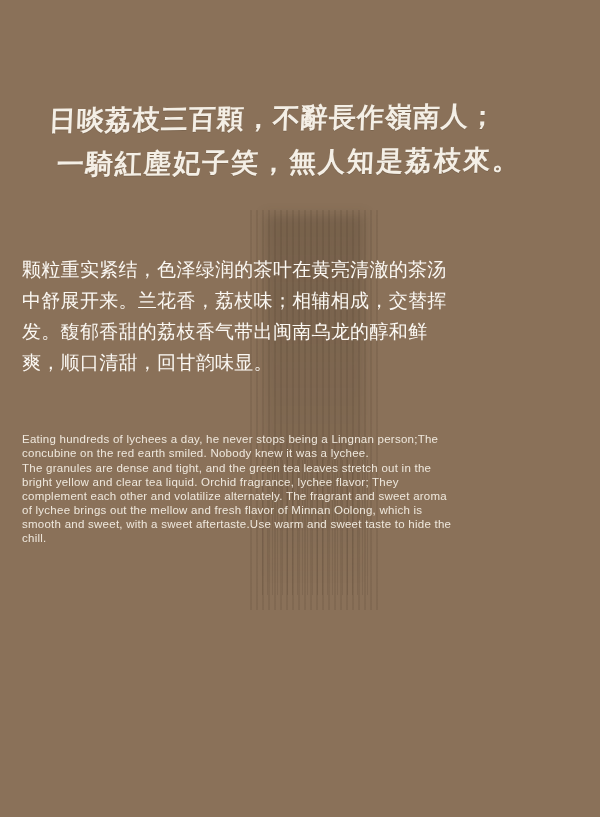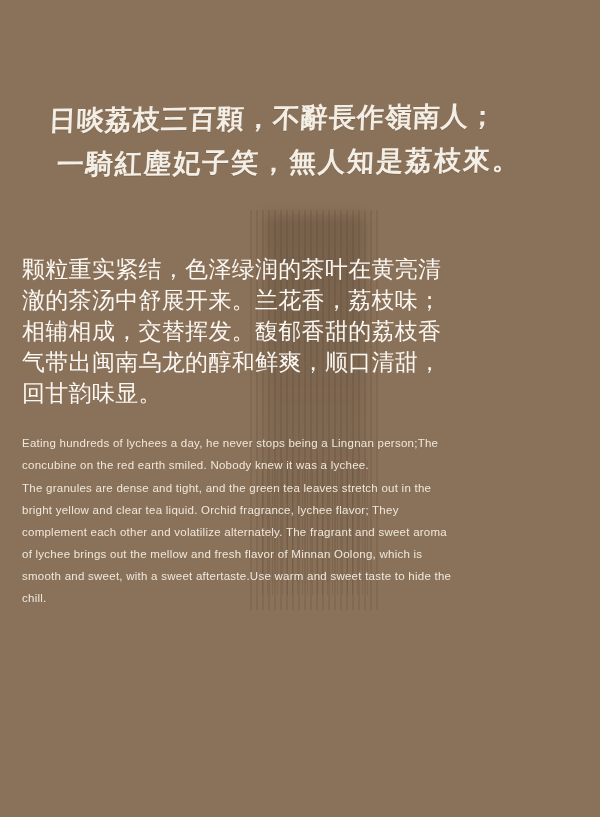--- a/index.html
+++ b/index.html
@@ -87,37 +87,37 @@
     letter-spacing: 2px;
   }
 
   .body-cn {
     position: absolute;
     left: 22px;
     top: 254px;
     width: 430px;
     color: #fbf8f3;
     font-family: "DejaVu Sans", sans-serif;
-    font-size: 23px;
+    font-size: 19px;
     line-height: 31px;
     letter-spacing: 0.3px;
   }
   .body-cn p {
     margin: 0;
   }
 
   .body-en {
     position: absolute;
     left: 22px;
     top: 432px;
     width: 430px;
     color: #efe8dd;
     font-family: "Liberation Sans", sans-serif;
     font-size: 11.5px;
-    line-height: 22px;
+    line-height: 14px;
     letter-spacing: 0.25px;
   }
   .body-en p {
     margin: 0 0 1px 0;
   }
 </style>
 </head>
 <body>
 
 <div class="page">

